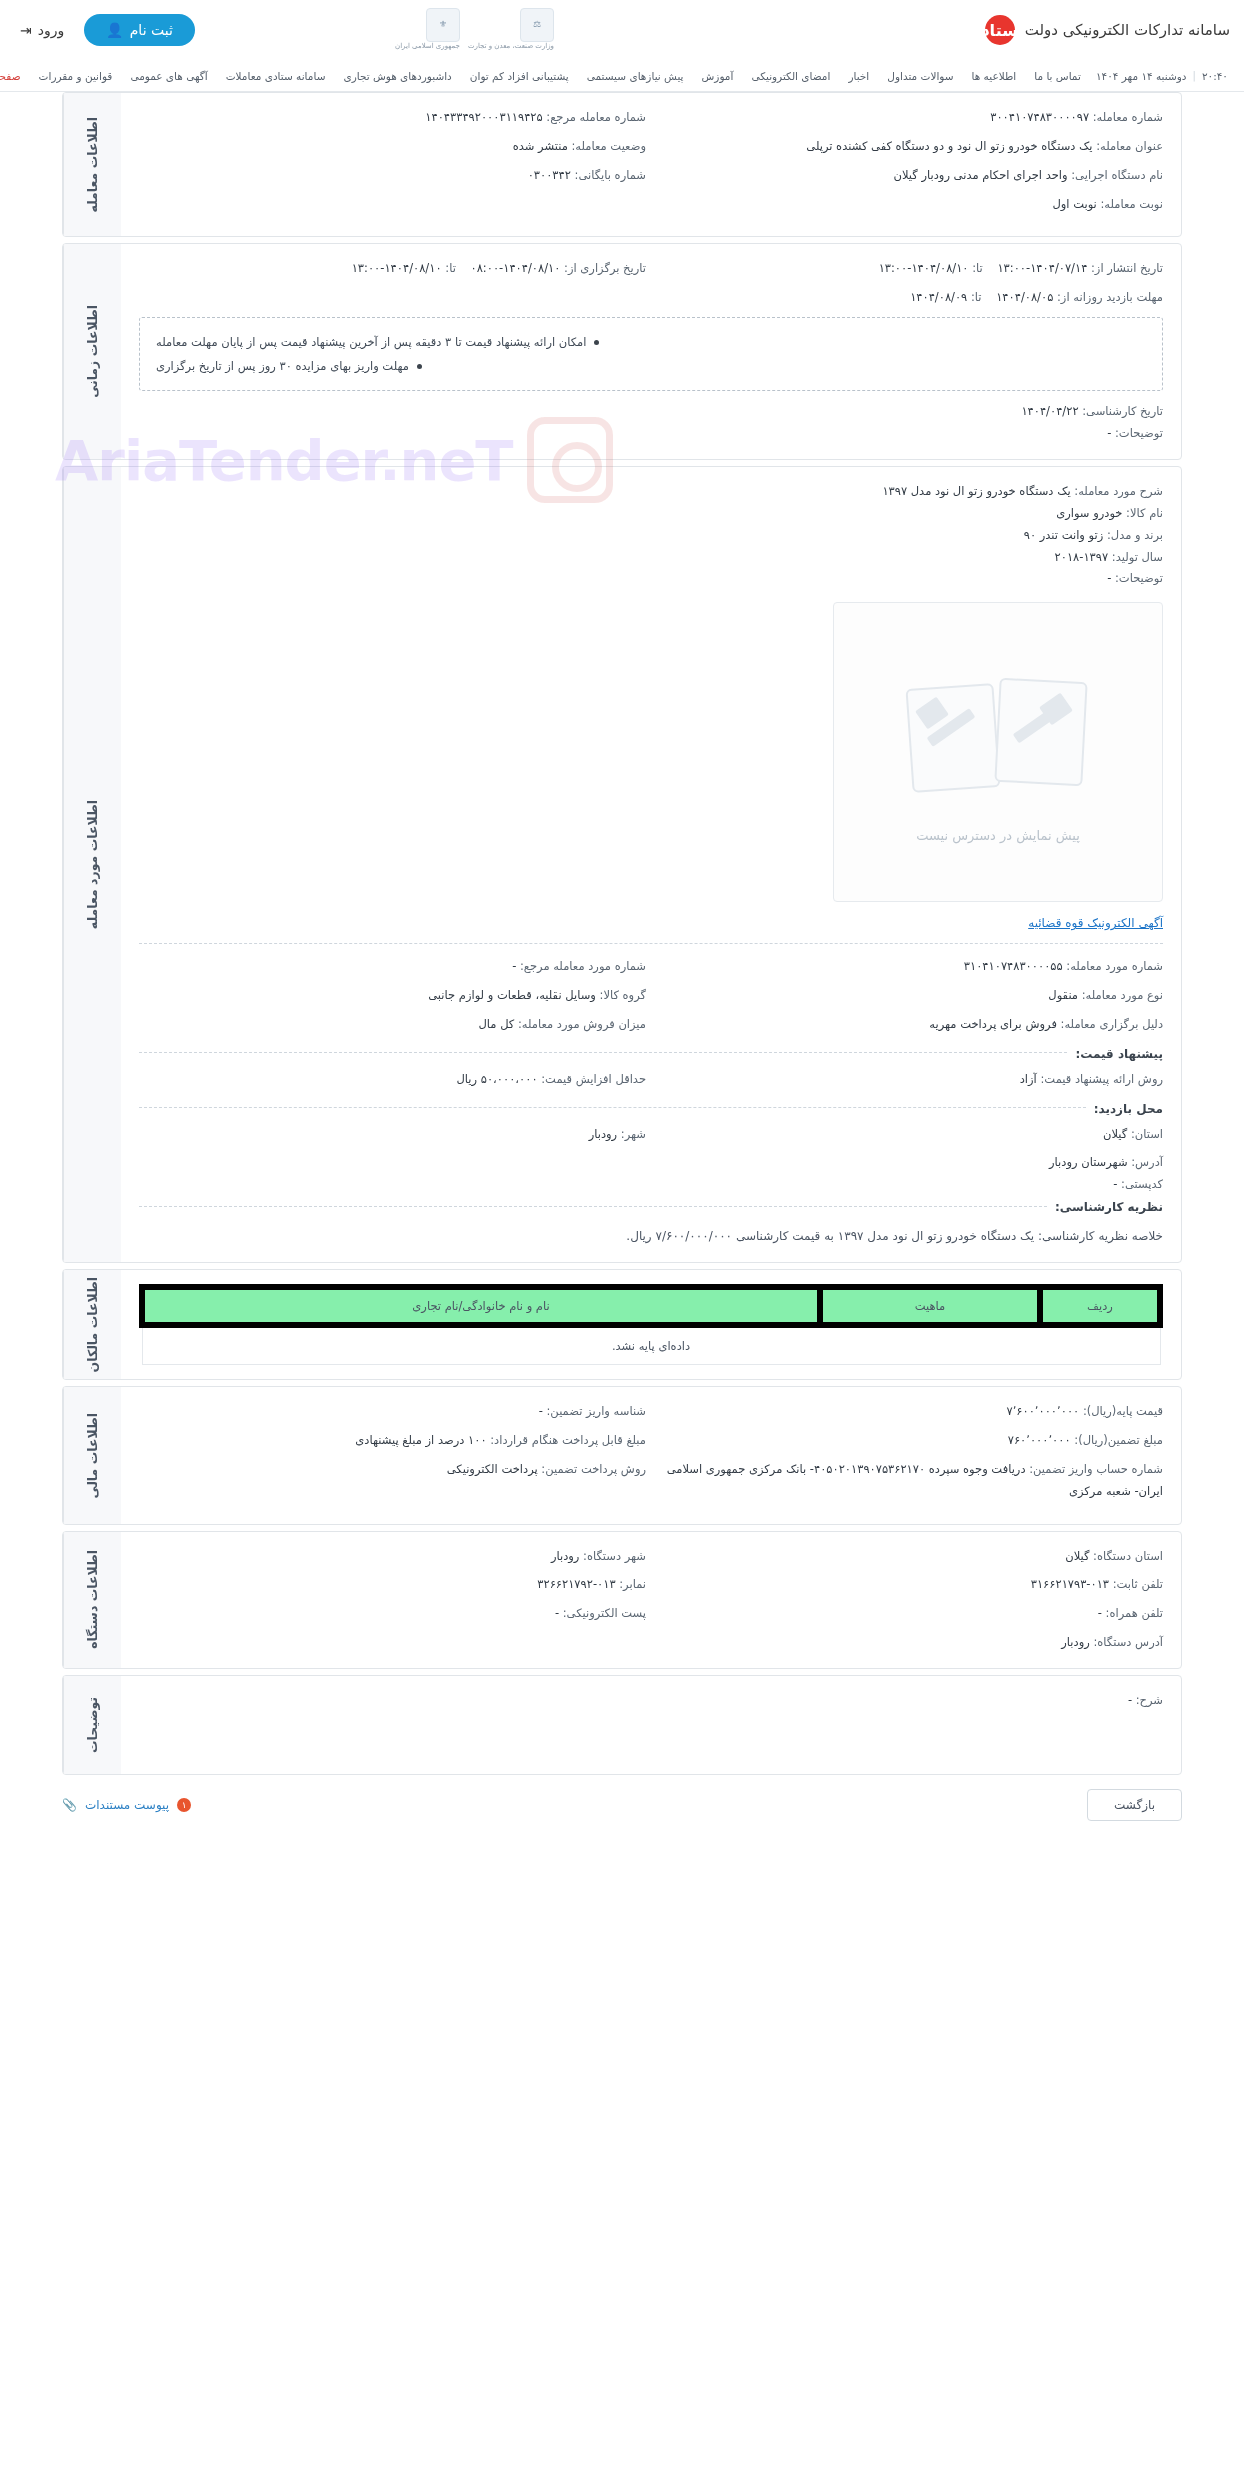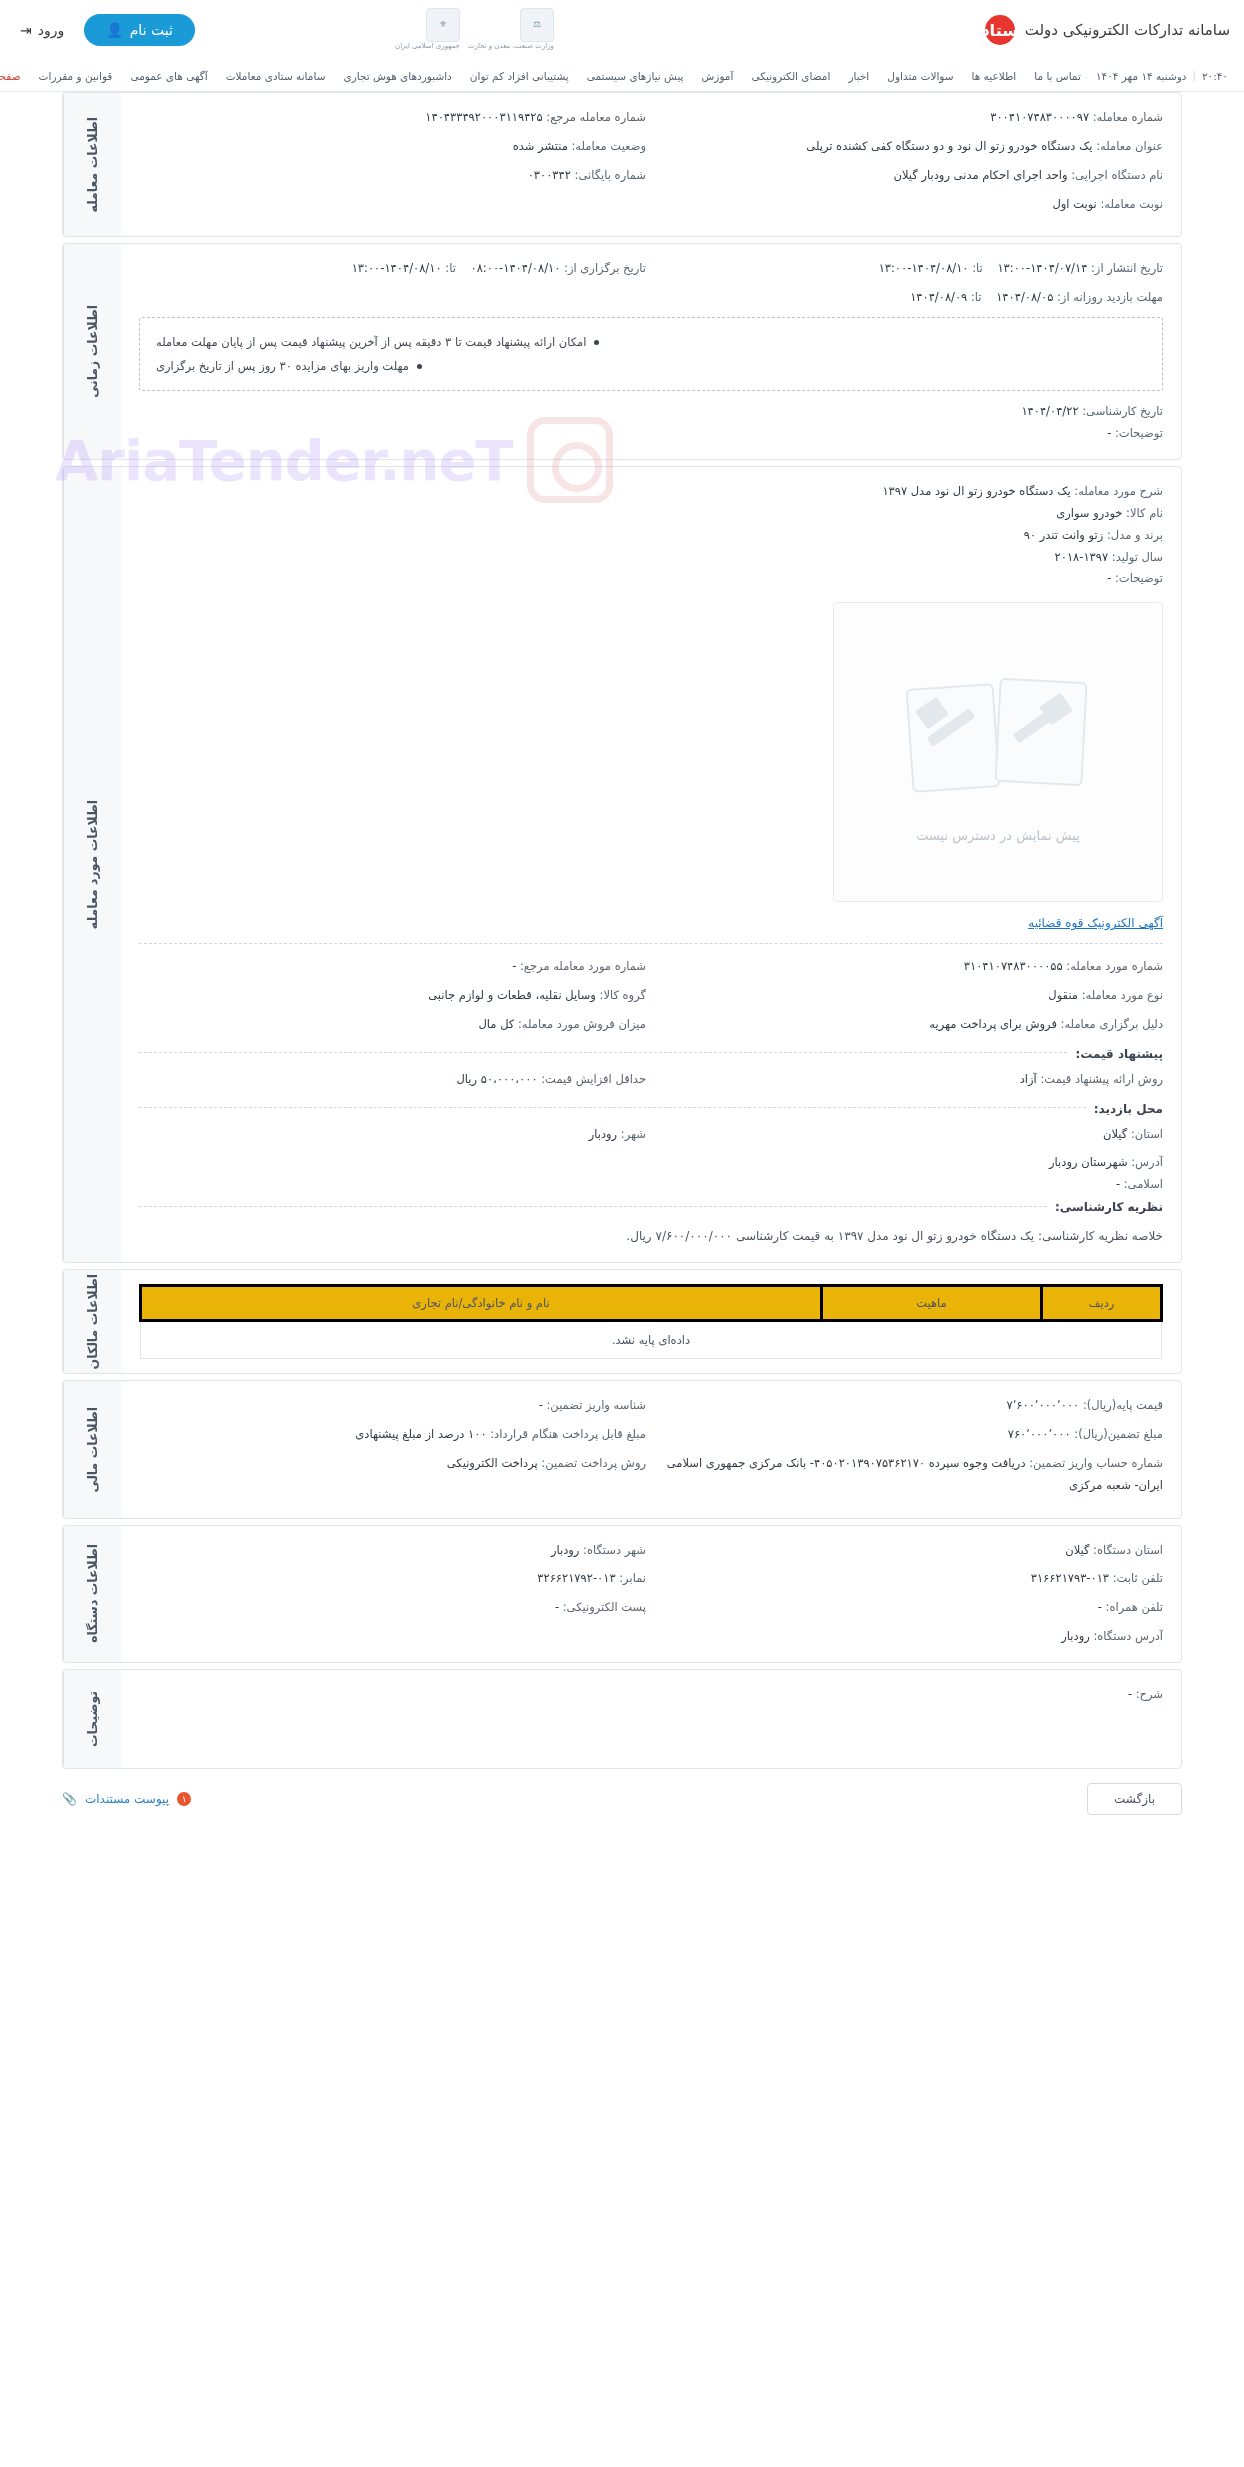--- a/index.html
+++ b/index.html
@@ -114,21 +114,21 @@
 
   .link-blue { color: #1a73c7; font-size: 12px; text-decoration: underline; }
   .hr-dash { border: none; border-top: 1px dashed #cfd6dd; margin: 12px 0; }
   .sub-head { font-size: 12px; font-weight: bold; color: #3b444e; margin: 4px 0 2px; }
   .sub-head-row { display: flex; align-items: center; gap: 8px; }
   .sub-head-row .line { flex: 1 1 auto; border-top: 1px dashed #cfd6dd; height: 0; }
 
   
   table.tbl { width: 100%; border-collapse: collapse; font-size: 11.5px; }
   table.tbl th {
-    background: #eab308; border: 3px solid #000000; color: #4b5563;
+    background: #86efac; border: 6px solid #000000; color: #4b5563;
     font-weight: normal; padding: 9px 10px; text-align: center;
   }
   table.tbl td {
     border: 1px solid #e4e8ec; color: #4b5563; padding: 11px 10px; text-align: center;
   }
 
   
   .bottom-bar {
     margin: 14px 62px 0; display: flex; align-items: center; justify-content: space-between;
   }
@@ -424,21 +424,21 @@
           <div class="col fld">
             <span class="lbl">شهر:</span>
             <span class="val">رودبار</span>
           </div>
         </div>
         <div class="fld">
           <span class="lbl">آدرس:</span>
           <span class="val">شهرستان رودبار</span>
         </div>
         <div class="fld">
-          <span class="lbl">اسلامی:</span>
+          <span class="lbl">کدپستی:</span>
           <span class="val">-</span>
         </div>
 
         <div class="sub-head-row">
           <span class="sub-head">نظریه کارشناسی:</span>
           <span class="line"></span>
         </div>
 
         <div class="txt" style="margin-top:8px;">خلاصه نظریه کارشناسی: یک دستگاه خودرو زتو ال نود مدل ۱۳۹۷ به قیمت کارشناسی ۷/۶۰۰/۰۰۰/۰۰۰ ریال.</div>
       </div>

